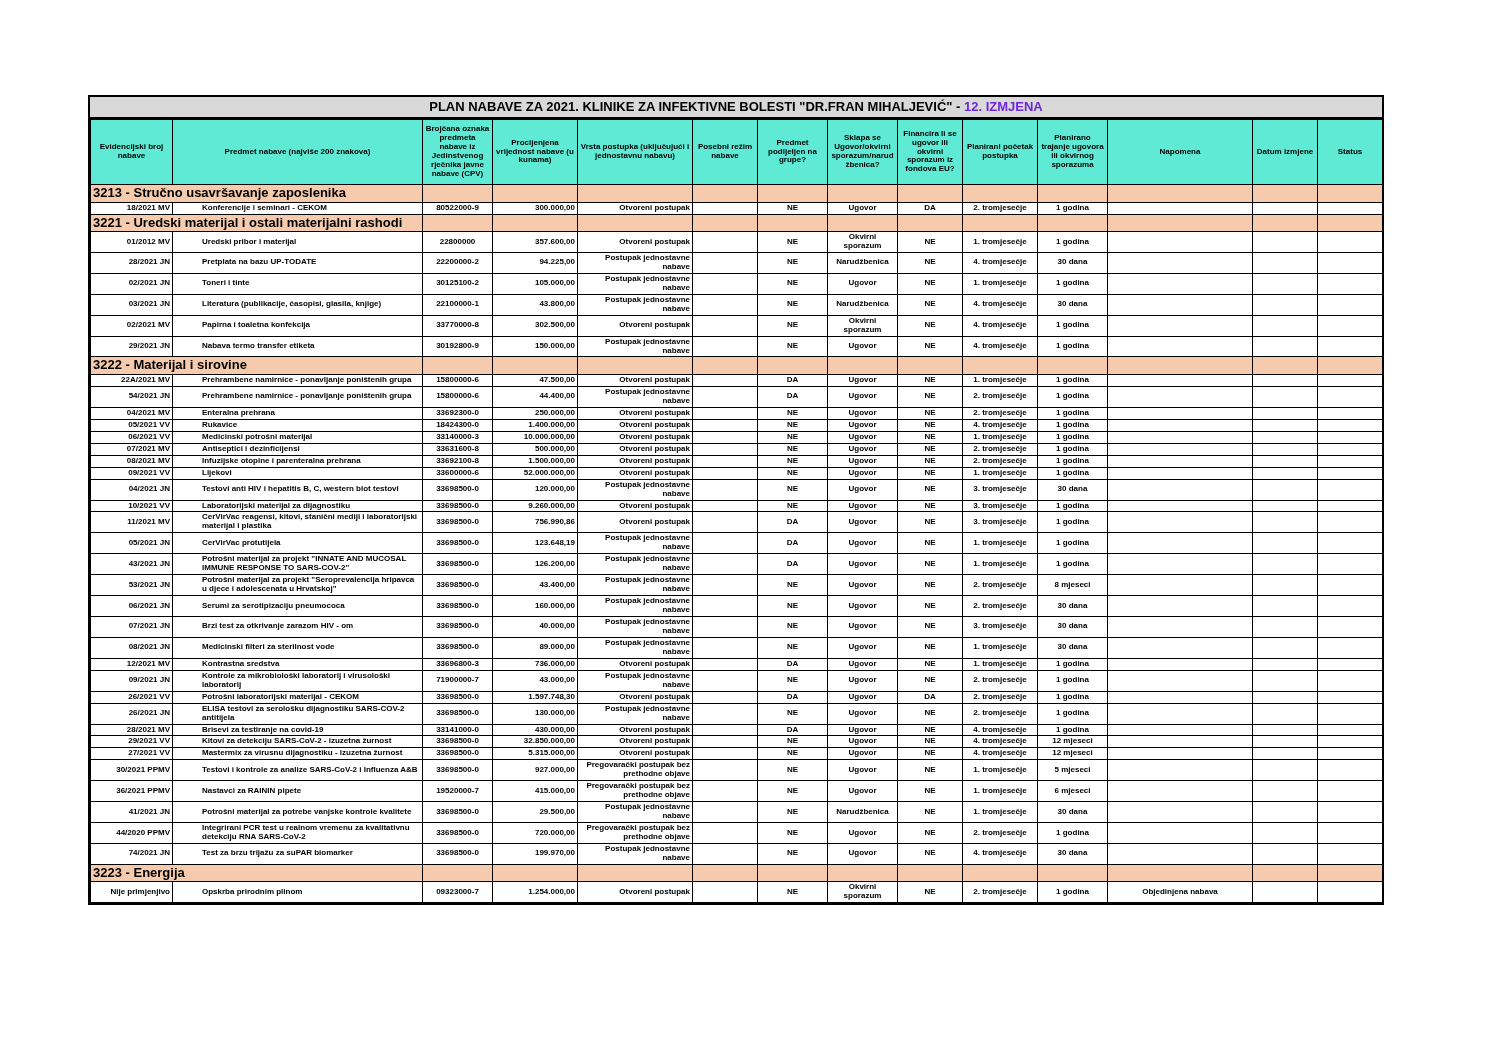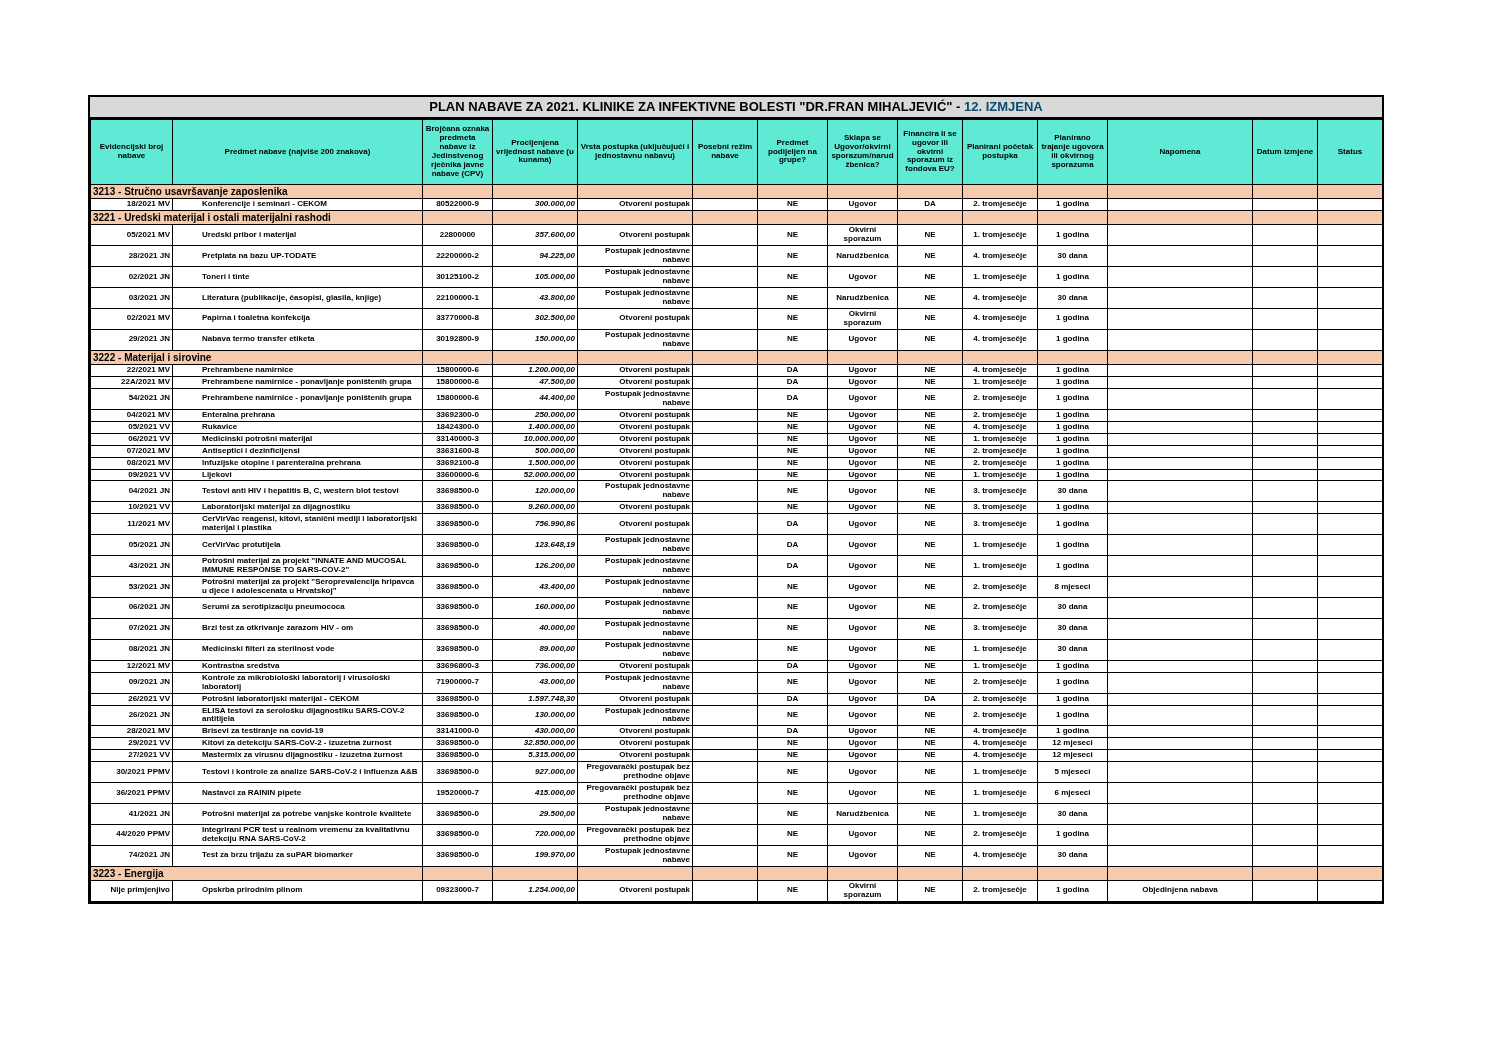--- a/index.html
+++ b/index.html
@@ -4,34 +4,34 @@
 <style>
   html,body{margin:0;padding:0;background:#ffffff;}
   body{width:1497px;height:1058px;overflow:hidden;font-family:"Liberation Sans",sans-serif;color:#000;}
   #table-wrap{position:absolute;left:88px;top:95px;width:1292px;border:2px solid #000;background:#fff;}
   #title-bar{height:20px;line-height:20px;text-align:center;font-size:13px;font-weight:bold;border-bottom:2px solid #000;white-space:nowrap;overflow:hidden;}
   table{border-collapse:collapse;table-layout:fixed;width:100%;}
   th,td{border:1px solid #000;font-size:8px;line-height:1.12;padding:1px 2px;vertical-align:middle;overflow:hidden;word-wrap:break-word;}
   thead th{height:62px;text-align:center;font-weight:bold;vertical-align:middle;background:#5eead4;}
   tbody td{font-weight:bold;}
   tr.section-row td{background:var(--section-bg,#F6CBAD);height:9px;}
-  td.sec-label{font-weight:bold;font-size:10px;white-space:nowrap;overflow:visible;}
+  td.sec-label{font-weight:bold;font-size:13px;white-space:nowrap;overflow:visible;}
   td.c0{text-align:right;white-space:nowrap;}
   td.c1{text-align:left;padding-left:29px;}
   td.c2{text-align:center;}
-  td.c3{text-align:right;font-style:italic;}
+  td.c3{text-align:right;}
   td.c4{text-align:right;}
   td.c5,td.c6,td.c7,td.c8,td.c9,td.c10,td.c11,td.c12,td.c13{text-align:center;}
   tbody tr{min-height:11px;}
 </style>
 </head>
 <body>
 
 <div id="table-wrap">
-  <div id="title-bar" style="background: rgb(217, 217, 217);"><span>PLAN NABAVE ZA 2021. KLINIKE ZA INFEKTIVNE BOLESTI "DR.FRAN MIHALJEVIĆ" - </span><span id="title-edition" style="color: #0c4a6e;">12. IZMJENA</span></div>
+  <div id="title-bar" style="background: rgb(217, 217, 217);"><span>PLAN NABAVE ZA 2021. KLINIKE ZA INFEKTIVNE BOLESTI "DR.FRAN MIHALJEVIĆ" - </span><span id="title-edition" style="color: #6d28d9;">12. IZMJENA</span></div>
   <table>
     <colgroup>
       <col style="width:82px">
         <col style="width:250px">
         <col style="width:70px">
         <col style="width:85px">
       <col style="width:115px">
         <col style="width:65px">
         <col style="width:70px">
         <col style="width:70px">
@@ -101,21 +101,21 @@
           <td></td>
           <td></td>
           <td></td>
           <td></td>
           <td></td>
           <td></td>
           <td></td>
           <td></td>
         </tr>
         <tr>
-          <td class="c0">05/2021 MV</td>
+          <td class="c0">01/2012 MV</td>
           <td class="c1">Uredski pribor i materijal</td>
           <td class="c2">22800000</td>
           <td class="c3">357.600,00</td>
           <td class="c4">Otvoreni postupak</td>
           <td class="c5"></td>
           <td class="c6">NE</td>
           <td class="c7">Okvirni sporazum</td>
           <td class="c8">NE</td>
           <td class="c9">1. tromjesečje</td>
           <td class="c10">1 godina</td>
@@ -210,36 +210,20 @@
           <td></td>
           <td></td>
           <td></td>
           <td></td>
           <td></td>
           <td></td>
           <td></td>
           <td></td>
           <td></td>
           <td></td>
-        </tr>
-        <tr>
-          <td class="c0">22/2021 MV</td>
-          <td class="c1">Prehrambene namirnice</td>
-          <td class="c2">15800000-6</td>
-          <td class="c3">1.200.000,00</td>
-          <td class="c4">Otvoreni postupak</td>
-          <td class="c5"></td>
-          <td class="c6">DA</td>
-          <td class="c7">Ugovor</td>
-          <td class="c8">NE</td>
-          <td class="c9">4. tromjesečje</td>
-          <td class="c10">1 godina</td>
-          <td class="c11"></td>
-          <td class="c12"></td>
-          <td class="c13"></td>
         </tr>
         <tr>
           <td class="c0">22A/2021 MV</td>
           <td class="c1">Prehrambene namirnice - ponavljanje poništenih grupa</td>
           <td class="c2">15800000-6</td>
           <td class="c3">47.500,00</td>
           <td class="c4">Otvoreni postupak</td>
           <td class="c5"></td>
           <td class="c6">DA</td>
           <td class="c7">Ugovor</td>

